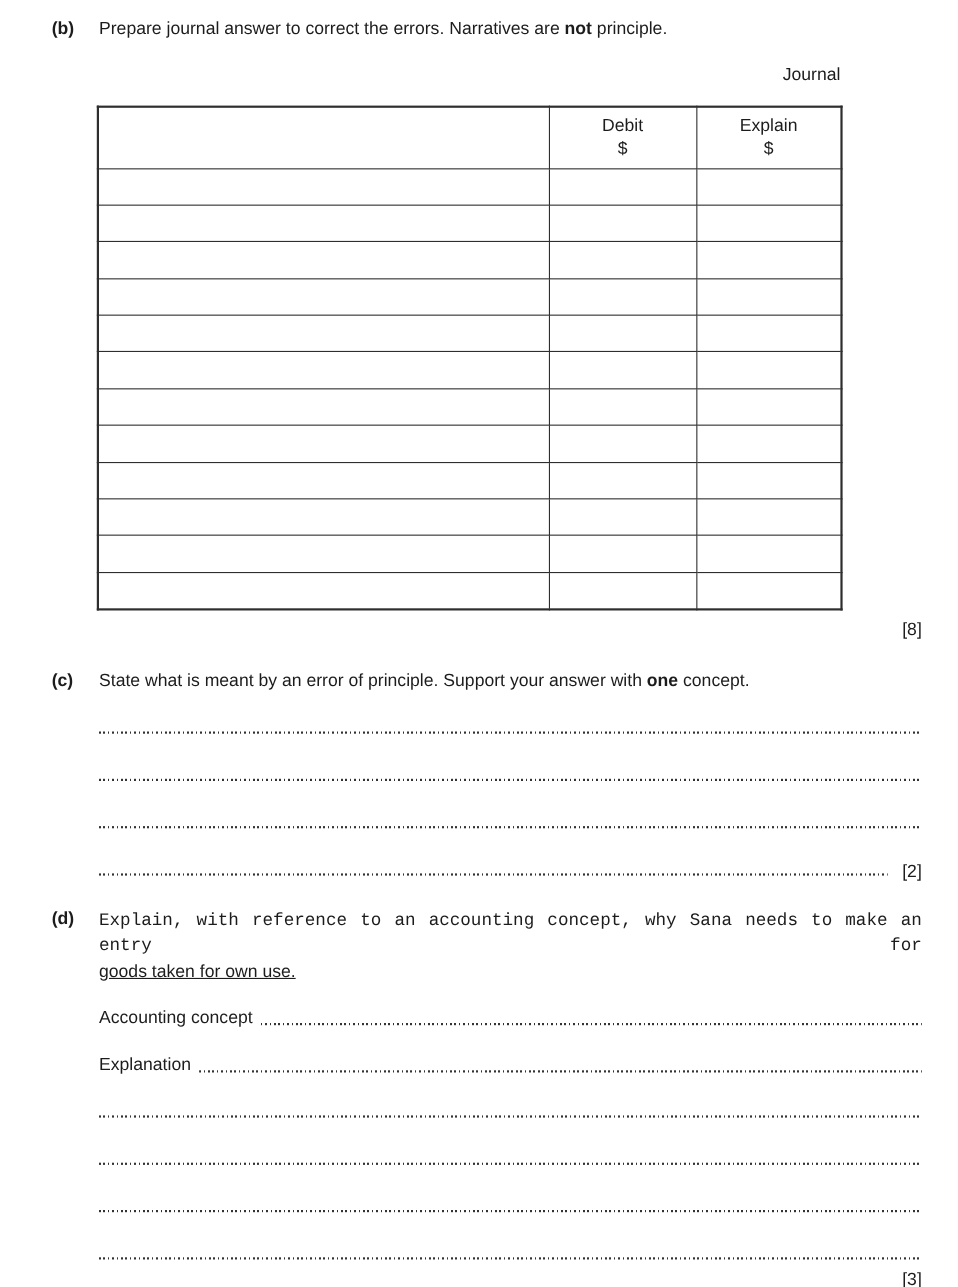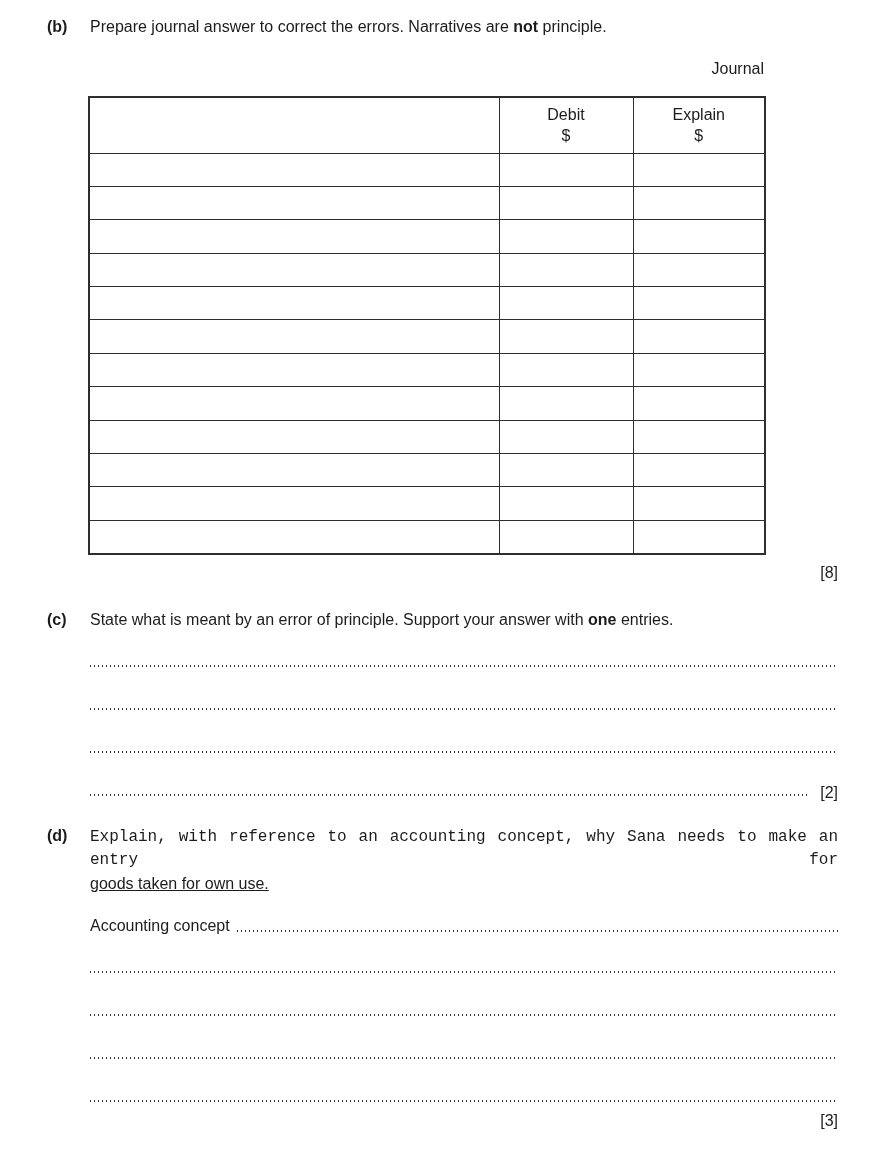--- a/index.html
+++ b/index.html
@@ -157,21 +157,21 @@
           <td class="body-cell"></td>
           <td class="body-cell"></td>
         </tr>
       </tbody>
   </table>
 
   <div class="marks-line marks-8">[8]</div>
 
   <div class="q-row section-c">
     <span class="q-label">(c)</span>
-    <div class="q-text"><span>State what is meant by an error of principle. Support your answer with </span><b>one</b><span> entries.</span></div>
+    <div class="q-text"><span>State what is meant by an error of principle. Support your answer with </span><b>one</b><span> concept.</span></div>
   </div>
 
   <div class="answer-lines" id="c-lines">
       <div class="answer-line">
         <div class="dotline"></div>
       </div>
       <div class="answer-line">
         <div class="dotline"></div>
       </div>
       <div class="answer-line">
@@ -189,20 +189,24 @@
       <div class="justified-line">Explain, with reference to an accounting concept, why Sana needs to make an entry for</div>
       <div class="plain-line">goods taken for own use.</div>
     </div>
   </div>
 
   <div class="field-line field-accounting">
     <span>Accounting concept</span>
     <div class="dotline"></div>
   </div>
 
+  <div class="field-line field-explanation">
+    <span>Explanation</span>
+    <div class="dotline"></div>
+  </div>
 
   <div class="answer-lines" id="d-lines">
       <div class="answer-line">
         <div class="dotline"></div>
       </div>
       <div class="answer-line">
         <div class="dotline"></div>
       </div>
       <div class="answer-line">
         <div class="dotline"></div>

